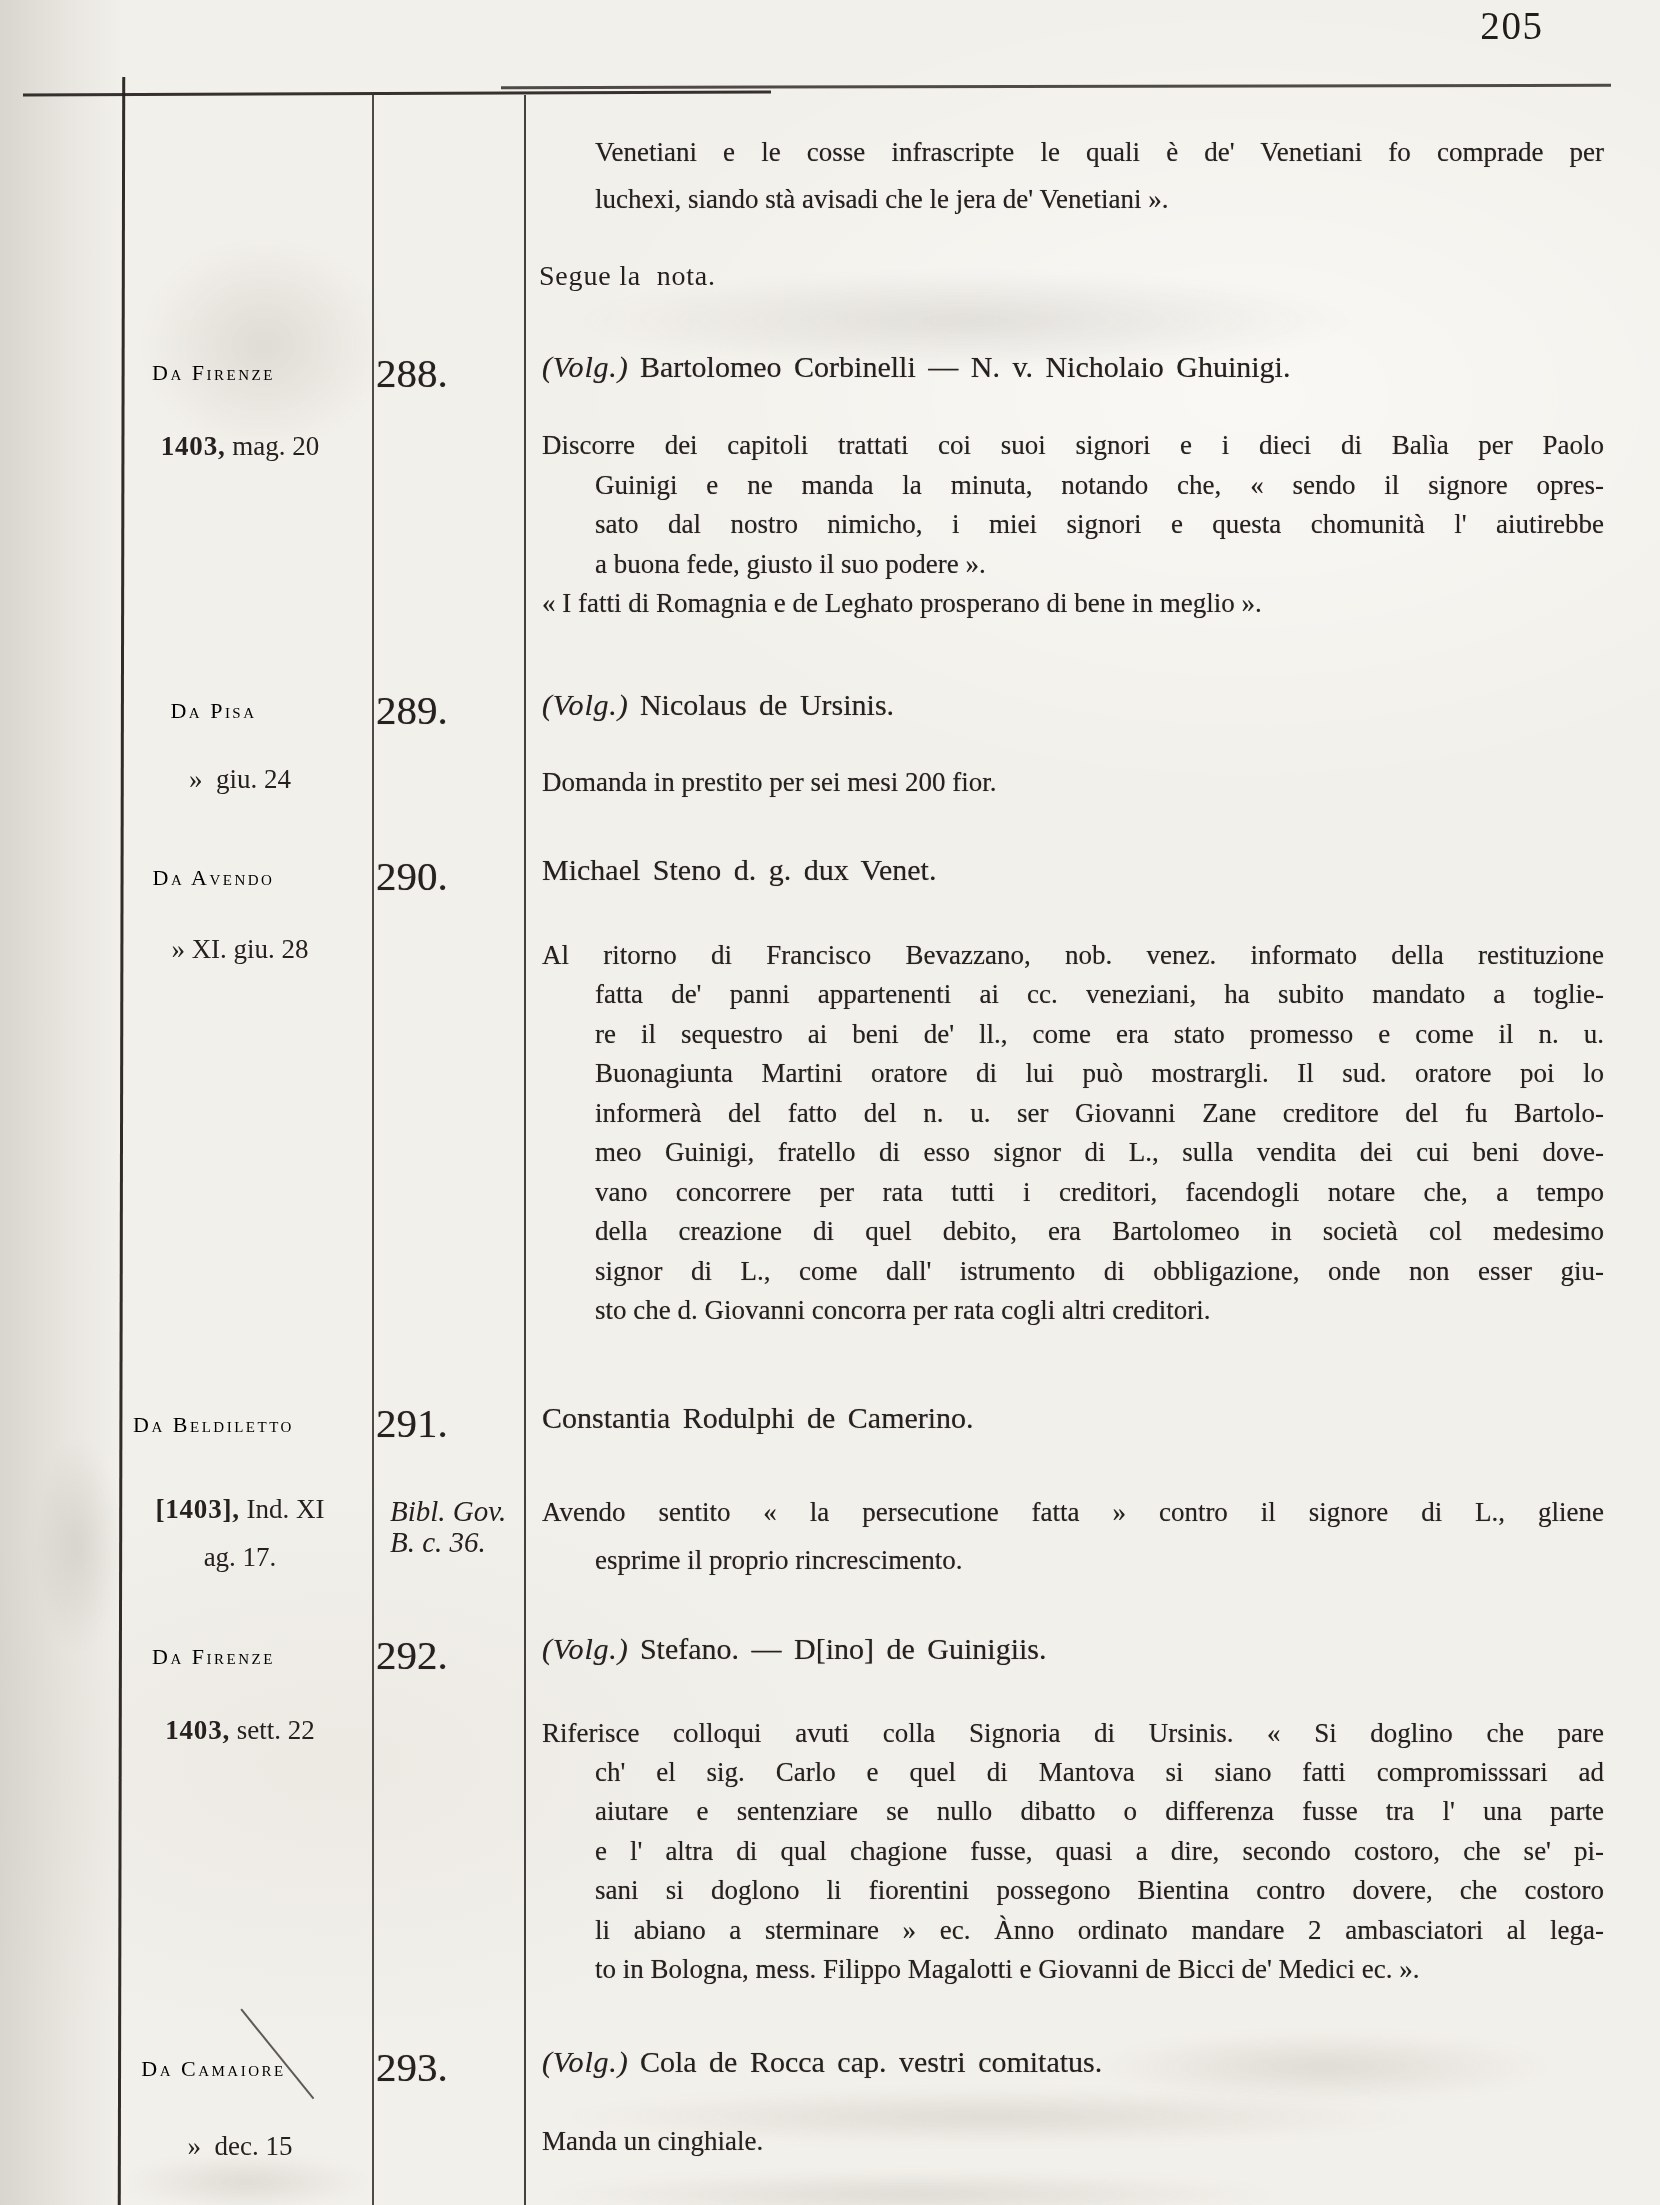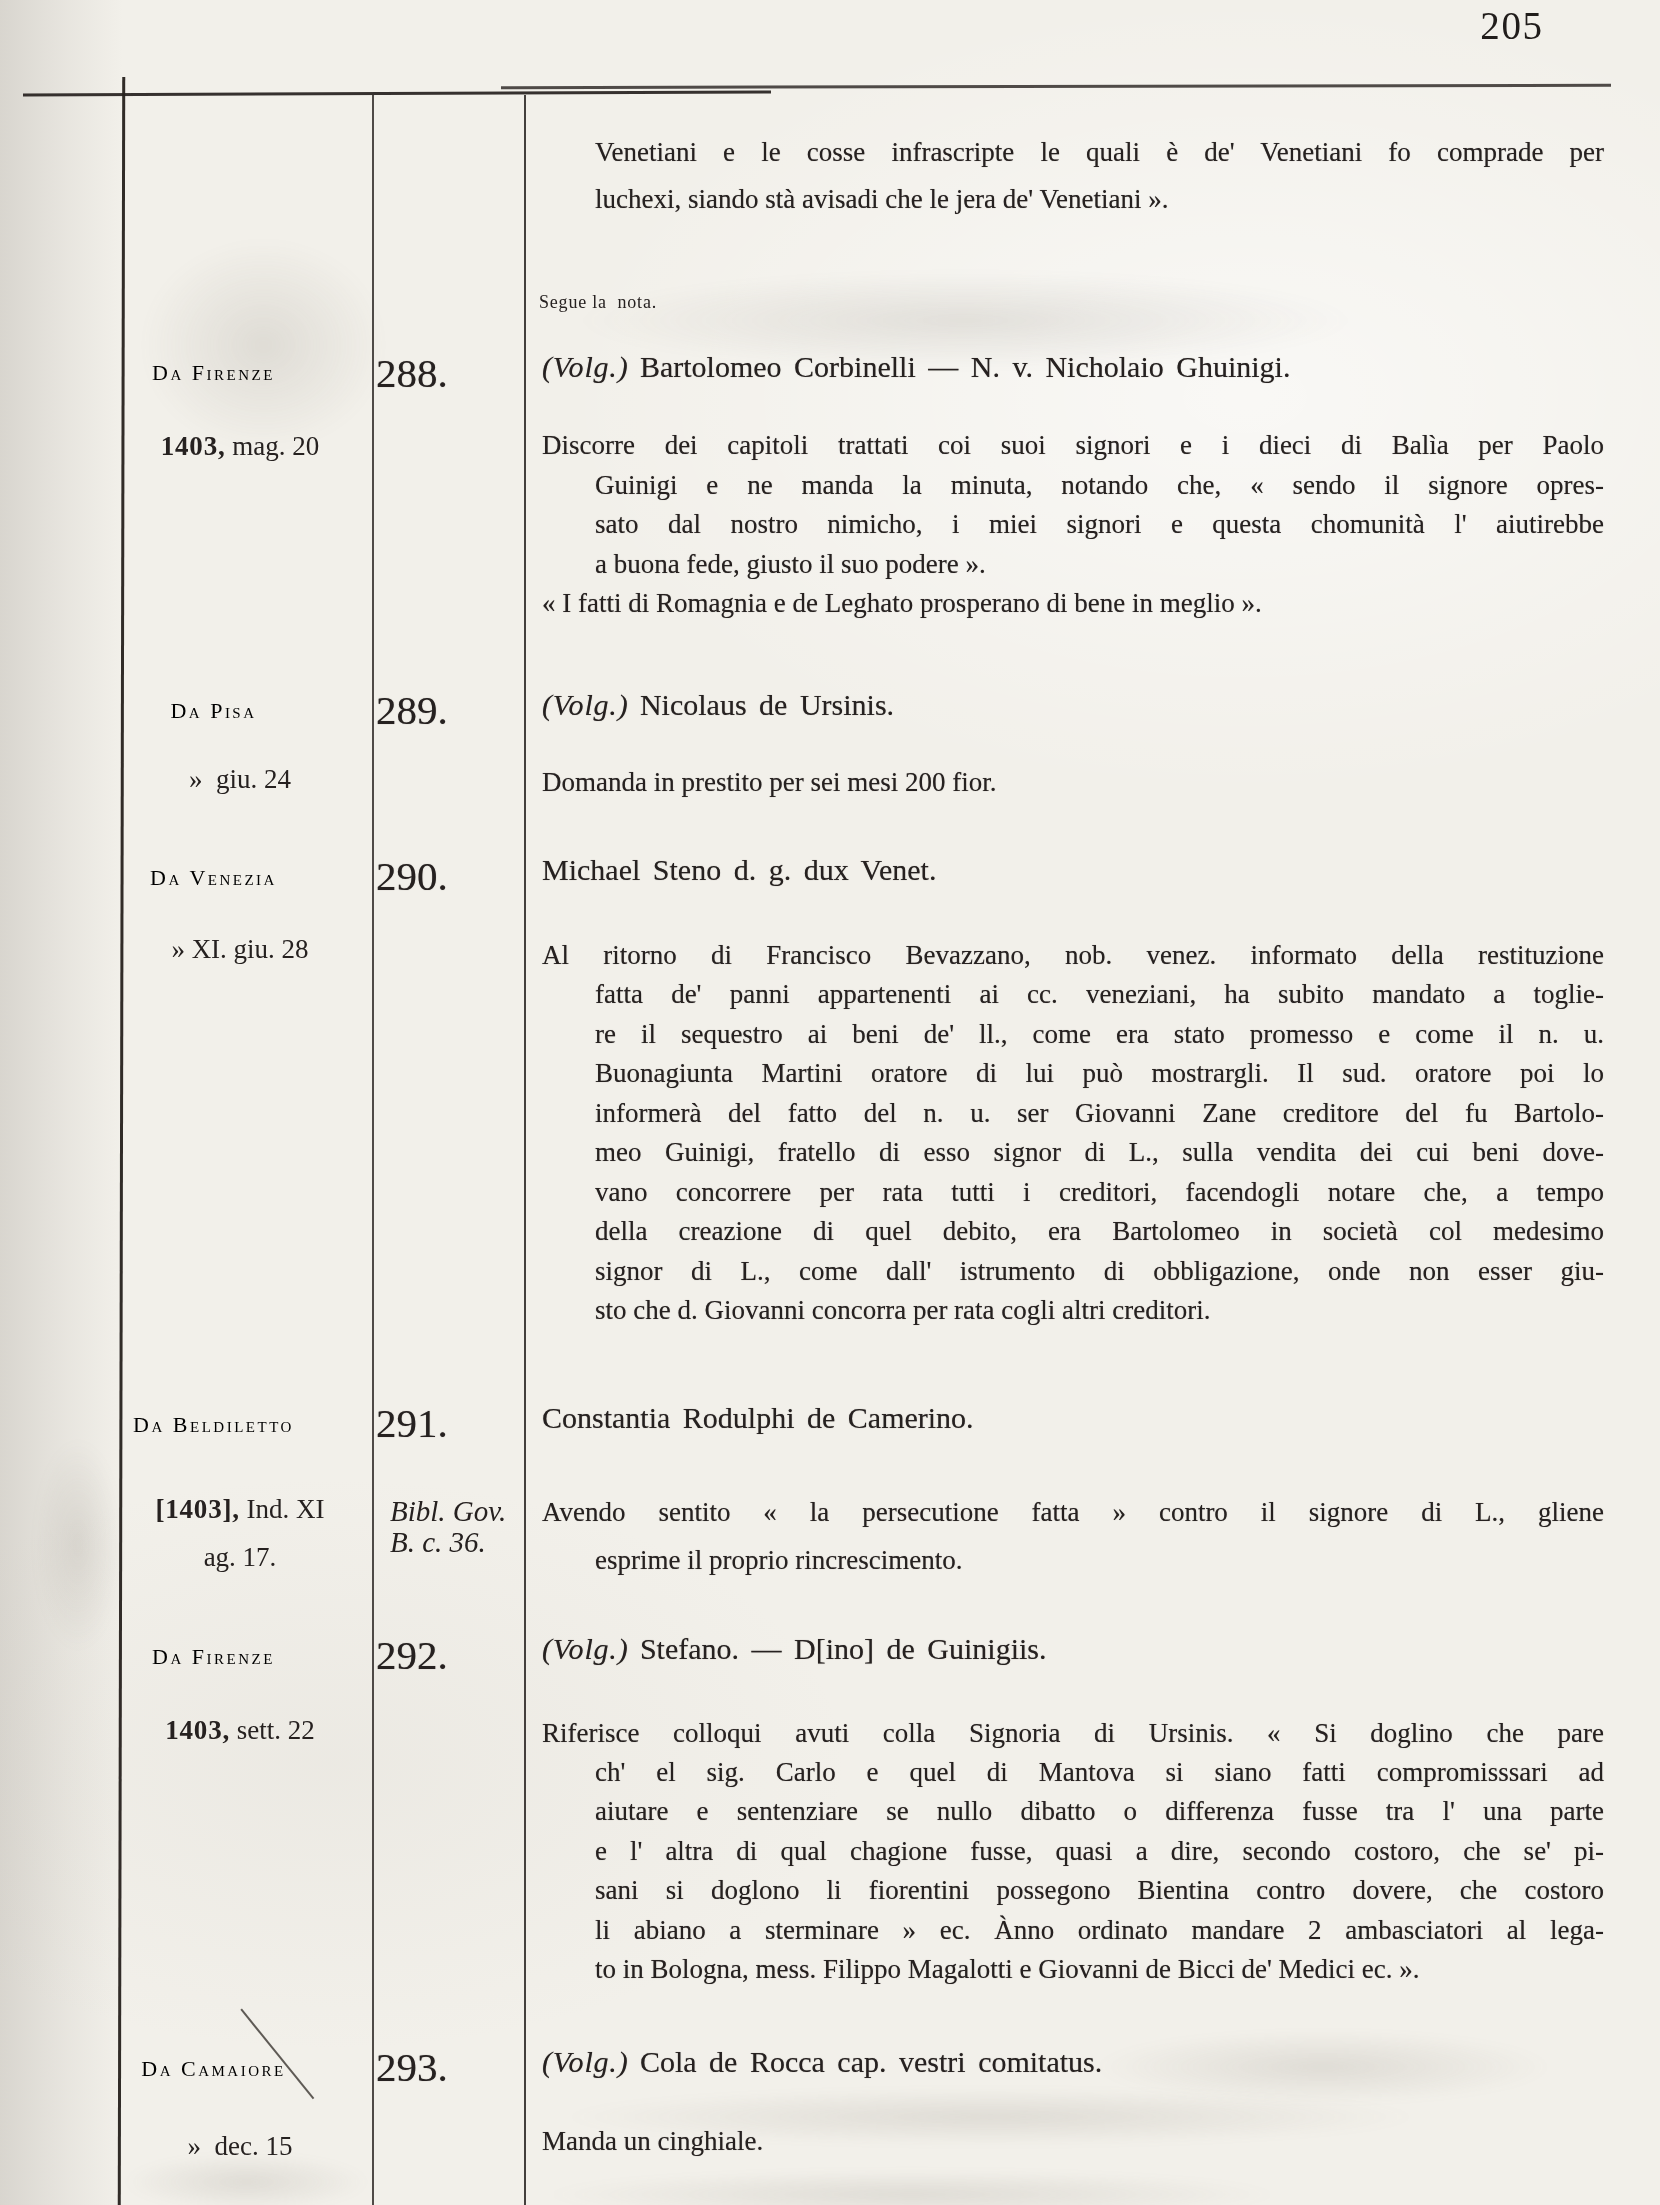--- a/index.html
+++ b/index.html
@@ -26,21 +26,21 @@
   .vrule{position:absolute;width:2.5px;background:#26211e;}
   .v1{left:120px;top:77px;height:2128px;opacity:.95;transform:rotate(.12deg);}
   .v2{left:372px;top:95px;height:2110px;width:1.6px;opacity:.8;}
   .v3{left:524px;top:95px;height:2110px;width:1.6px;opacity:.85;}
   
   .line{position:absolute;font-size:27px;line-height:36px;white-space:normal;
     text-shadow:0 0 0.8px rgba(30,25,22,.45);}
   .tx{left:542px;width:1062px;}
   .ind{left:595px;width:1009px;}
   .j{text-align:justify;text-align-last:justify;text-justify:inter-word;}
-  .note{position:absolute;left:539px;font-size:18px;letter-spacing:0.8px;white-space:pre-wrap;margin-top:32px;}
+  .note{position:absolute;left:539px;font-size:28px;letter-spacing:0.8px;white-space:pre-wrap;}
   .head{position:absolute;left:542px;width:1093px;font-size:30px;white-space:nowrap;
     text-shadow:0 0 0.8px rgba(30,25,22,.5);word-spacing:5px;}
   .head em{font-style:italic;margin-right:11.5px;letter-spacing:0.8px;}
   .prov{position:absolute;left:123px;width:181px;text-align:center;font-size:22px;
     font-variant:small-caps;letter-spacing:2.5px;white-space:nowrap;color:#000000;}
   .num{position:absolute;left:376px;width:145px;text-align:left;font-size:41px;
     text-shadow:0 0 0.8px rgba(30,25,22,.5);}
   .date{position:absolute;left:123px;width:234px;text-align:center;font-size:27px;
     white-space:pre-wrap;}
   .date b{font-weight:bold;letter-spacing:0.8px;}
@@ -96,21 +96,21 @@
 
   <section>
     <div class="prov" style="top:698px">Da Pisa</div>
     <div class="num" style="top:686px">289.</div>
     <div class="head" style="top:688px"><em>(Volg.)</em><span>Nicolaus de Ursinis.</span></div>
     <div class="date" style="top:764px"><b></b><span>»  giu. 24</span></div>
     <div class="line tx" style="top:764px">Domanda in prestito per sei mesi 200 fior.</div>
   </section>
 
   <section>
-    <div class="prov" style="top:865px">Da Venezia</div>
+    <div class="prov" style="top:865px">Da Avendo</div>
     <div class="num" style="top:852px">290.</div>
     <div class="head" style="top:853px"><span>Michael Steno d. g. dux Venet.</span></div>
     <div class="date" style="top:934px"><b></b><span>» XI. giu. 28</span></div>
     <div class="line tx j" style="top:937px">Al ritorno di Francisco Bevazzano, nob. venez. informato della restituzione</div>
     <div class="line ind j" style="top:976px">fatta de' panni appartenenti ai cc. veneziani, ha subito mandato a toglie-</div>
     <div class="line ind j" style="top:1016px">re il sequestro ai beni de' ll., come era stato promesso e come il n. u.</div>
     <div class="line ind j" style="top:1055px">Buonagiunta Martini oratore di lui può mostrargli. Il sud. oratore poi lo</div>
     <div class="line ind j" style="top:1095px">informerà del fatto del n. u. ser Giovanni Zane creditore del fu Bartolo-</div>
     <div class="line ind j" style="top:1134px">meo Guinigi, fratello di esso signor di L., sulla vendita dei cui beni dove-</div>
     <div class="line ind j" style="top:1174px">vano concorrere per rata tutti i creditori, facendogli notare che, a tempo</div>

